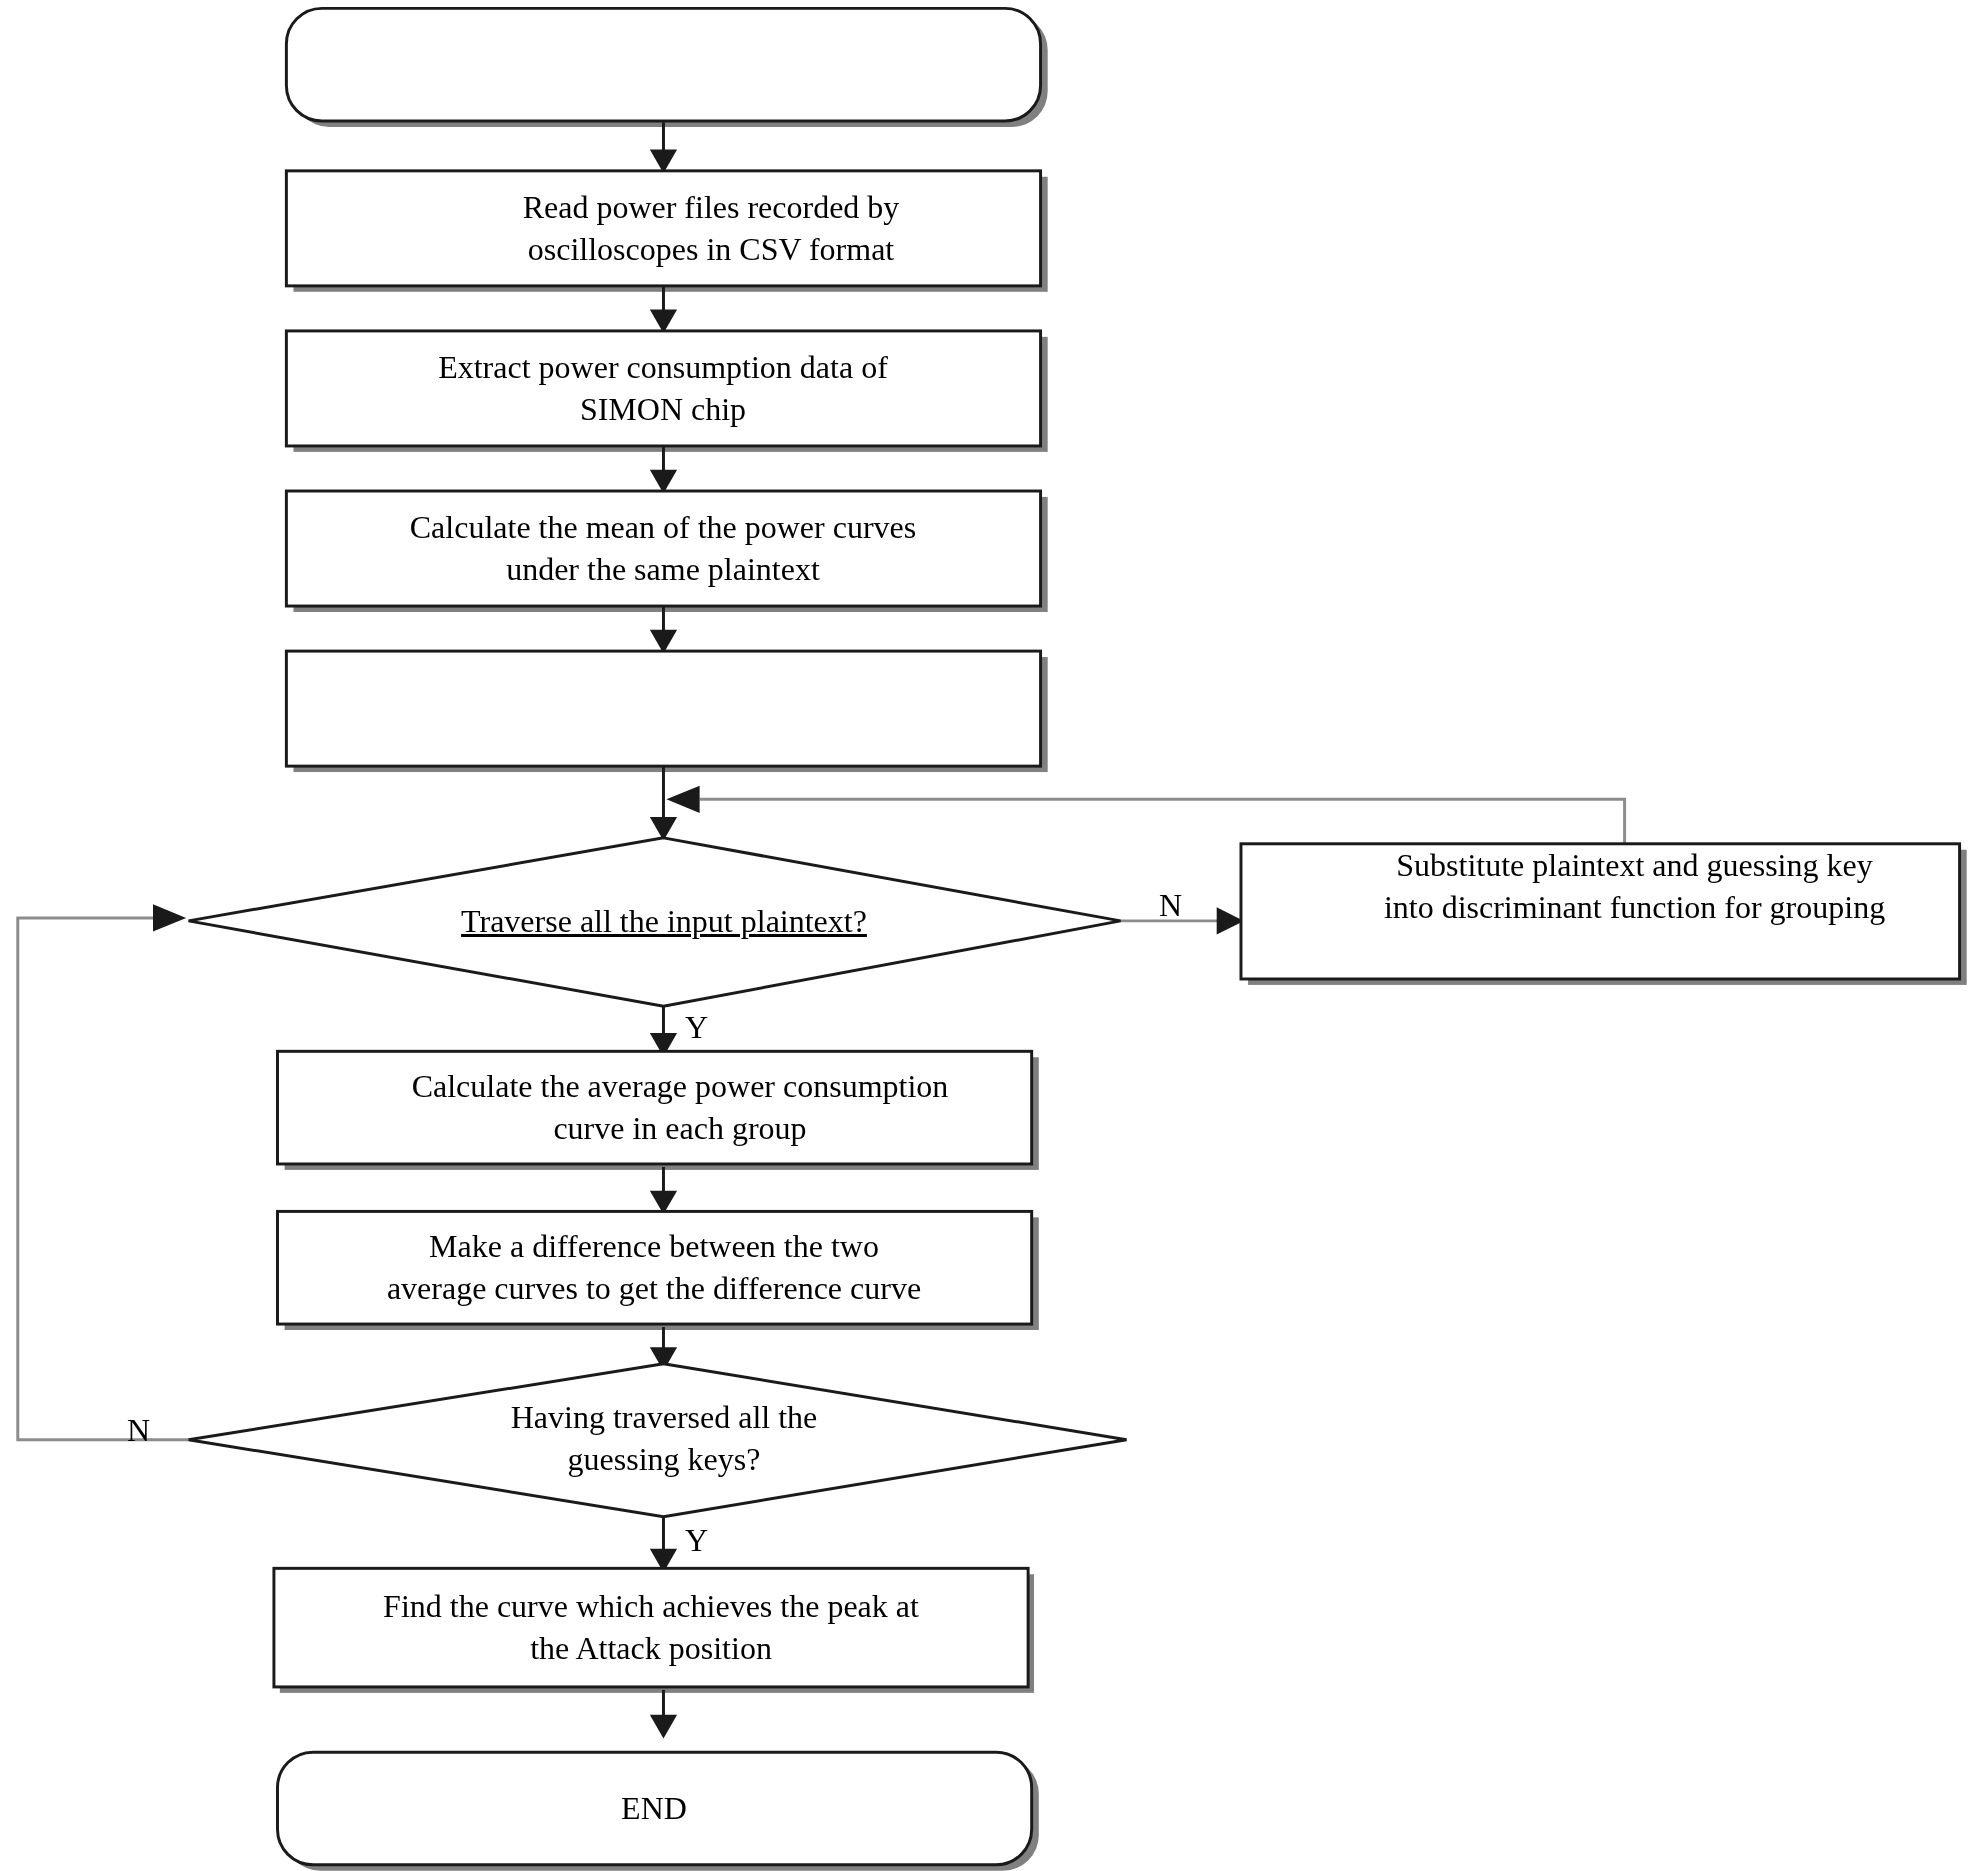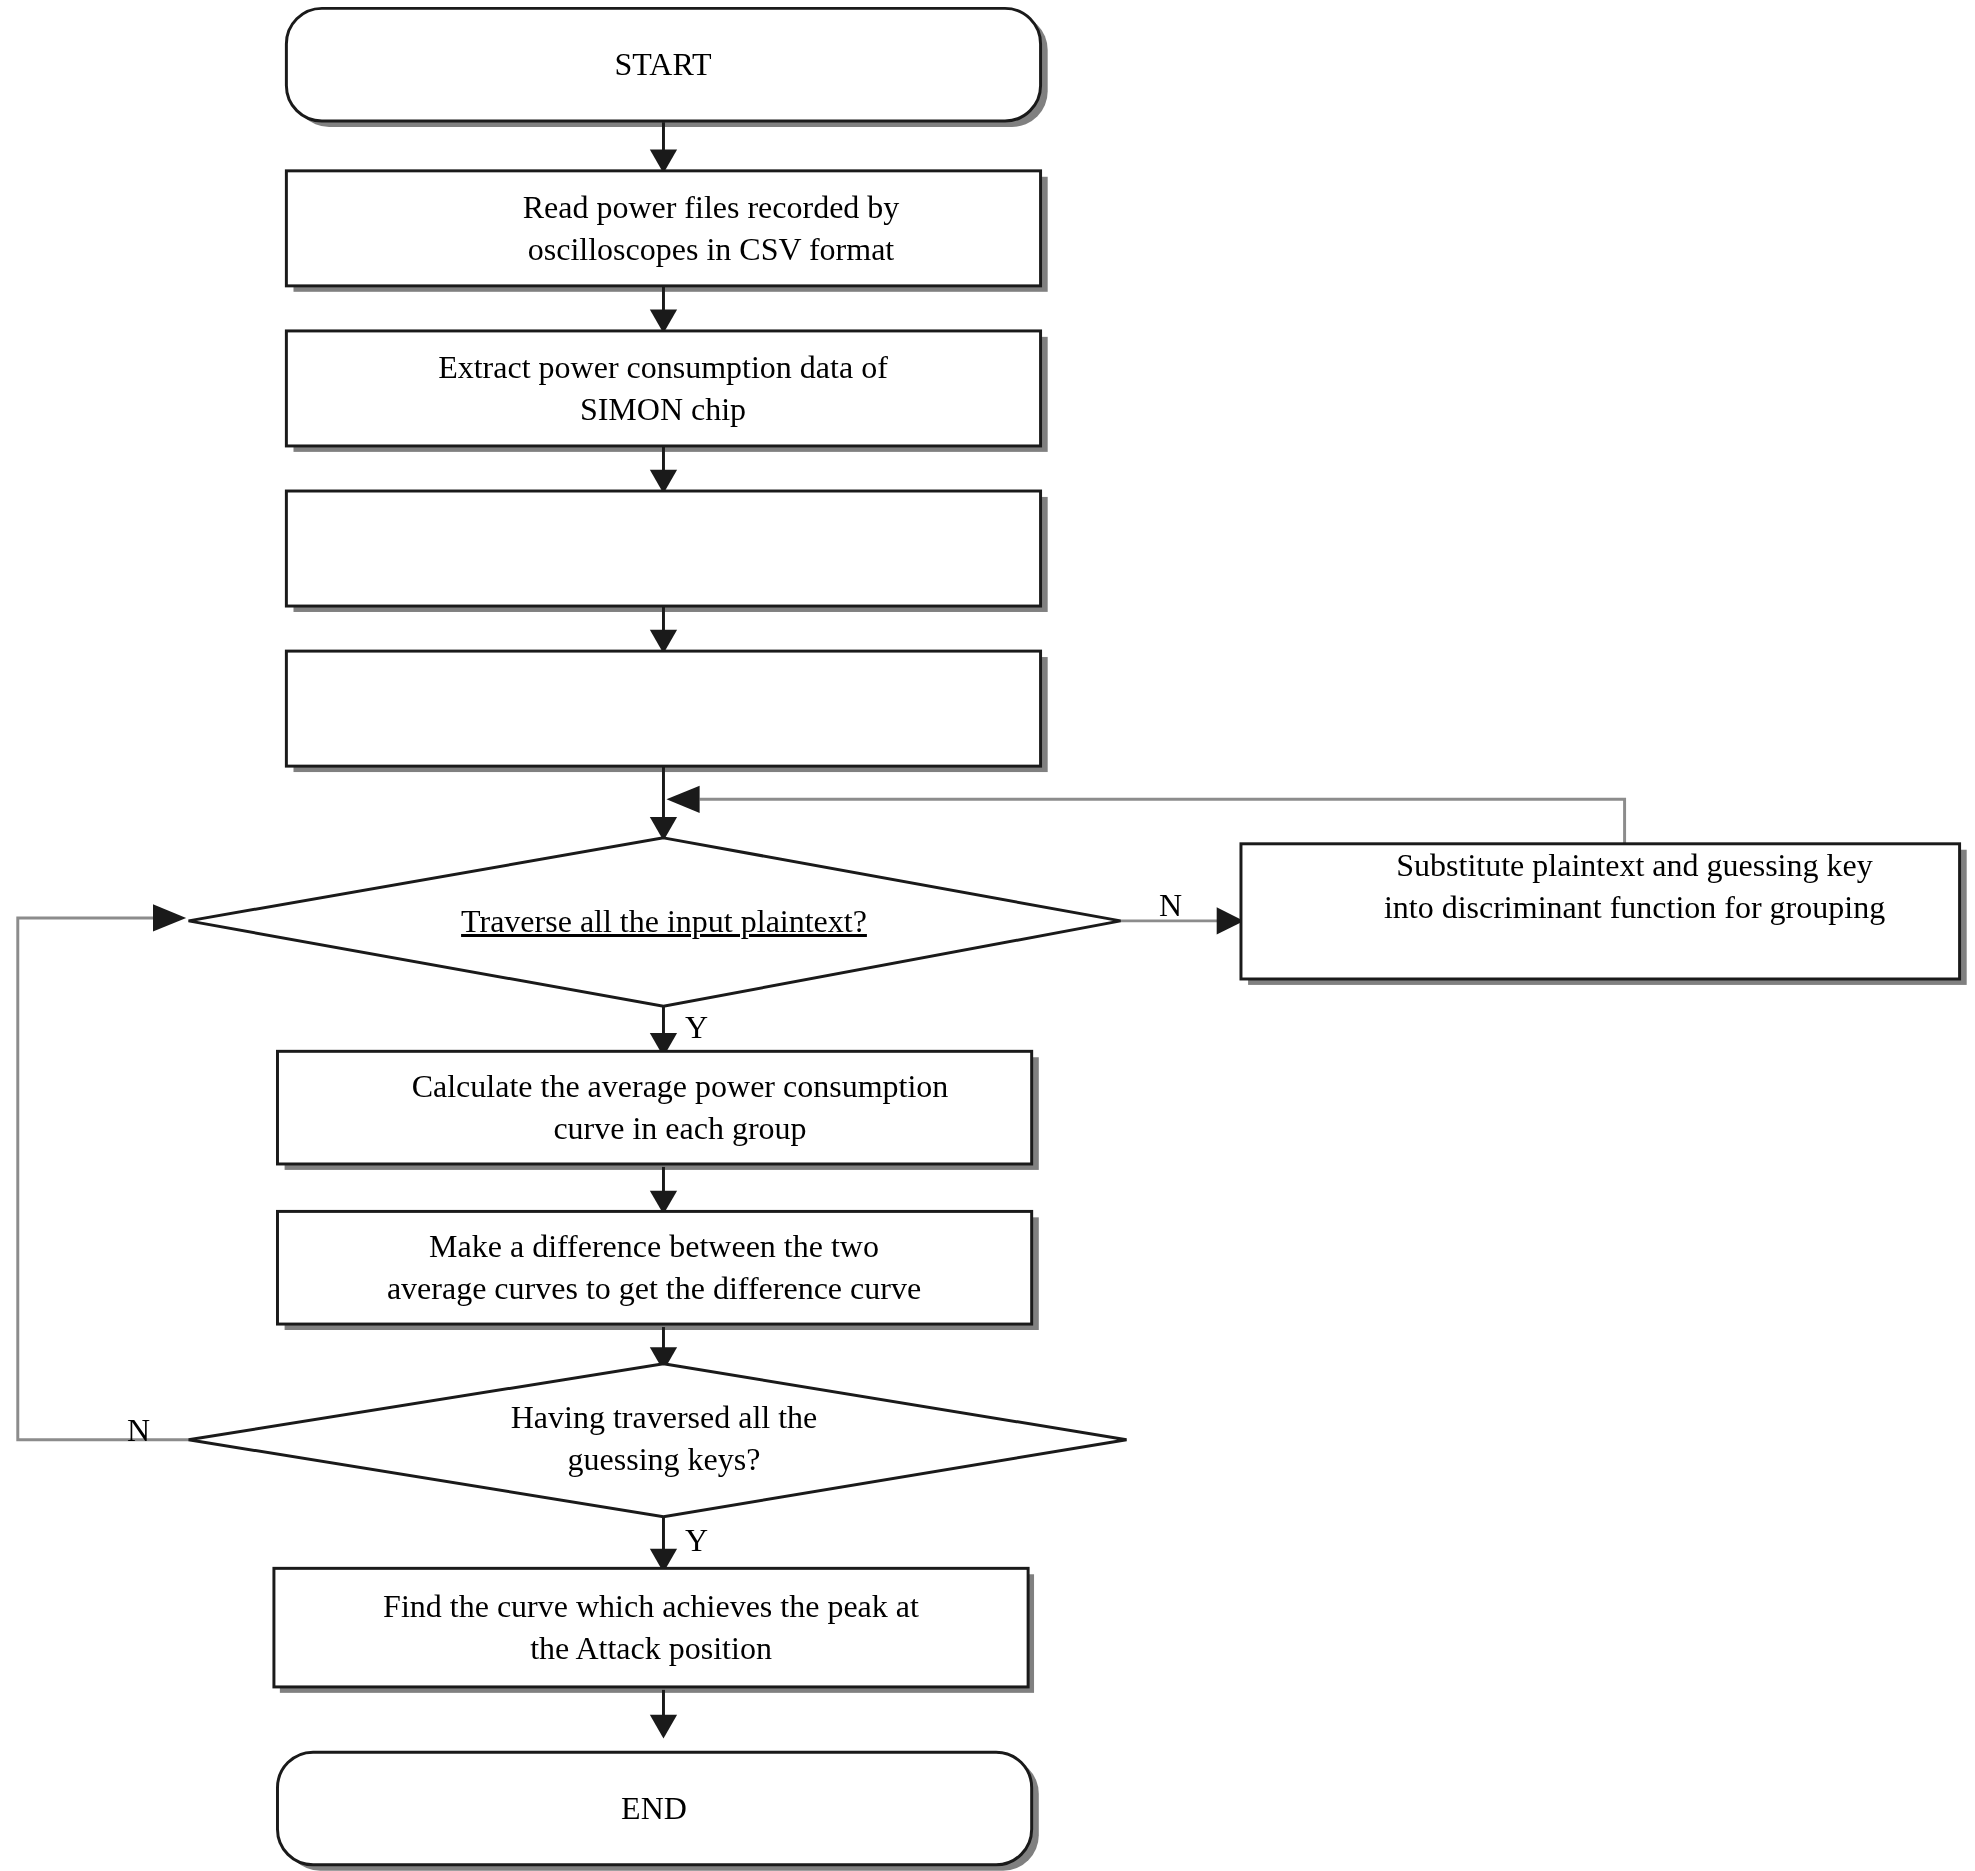--- a/index.html
+++ b/index.html
@@ -135,32 +135,32 @@
       <rect x="468" y="2043" width="1272" height="190" class="shape-stroke"></rect>
 
       <polygon points="1119,2300 1900,2428 1119,2558 318,2428" class="shape-stroke"></polygon>
 
       <rect x="462" y="2645" width="1272" height="200" class="shape-stroke"></rect>
 
       <rect x="468" y="2955" width="1272" height="190" rx="60" ry="60" class="shape-stroke"></rect>
     </g>
   </svg>
 
-  <div class="node-text" style="left:286px; top:8.3px; width:754px; height:113px;">
-    <span>START</span>
-  </div>
 
   <div class="node-text" style="left:286px; top:171px; width:754px; height:115px;margin-left:48px;">
     <span>Read power files recorded by<br>oscilloscopes in CSV format</span>
   </div>
 
   <div class="node-text" style="left:286px; top:331px; width:754px; height:115px;">
     <span>Extract power consumption data of<br>SIMON chip</span>
   </div>
 
+  <div class="node-text" style="left:286px; top:491px; width:754px; height:115px;">
+    <span>Calculate the mean of the power curves<br>under the same plaintext</span>
+  </div>
 
 
   <div class="node-text" style="left:261px; top:878px; width:806px; height:87px;text-decoration:underline;">
     <span>Traverse all the input plaintext?</span>
   </div>
 
   <div class="node-text" style="left:1241px; top:819px; width:719px; height:135px;padding-left:34px;">
     <span>Substitute plaintext and guessing key<br>into discriminant function for grouping</span>
   </div>
 

